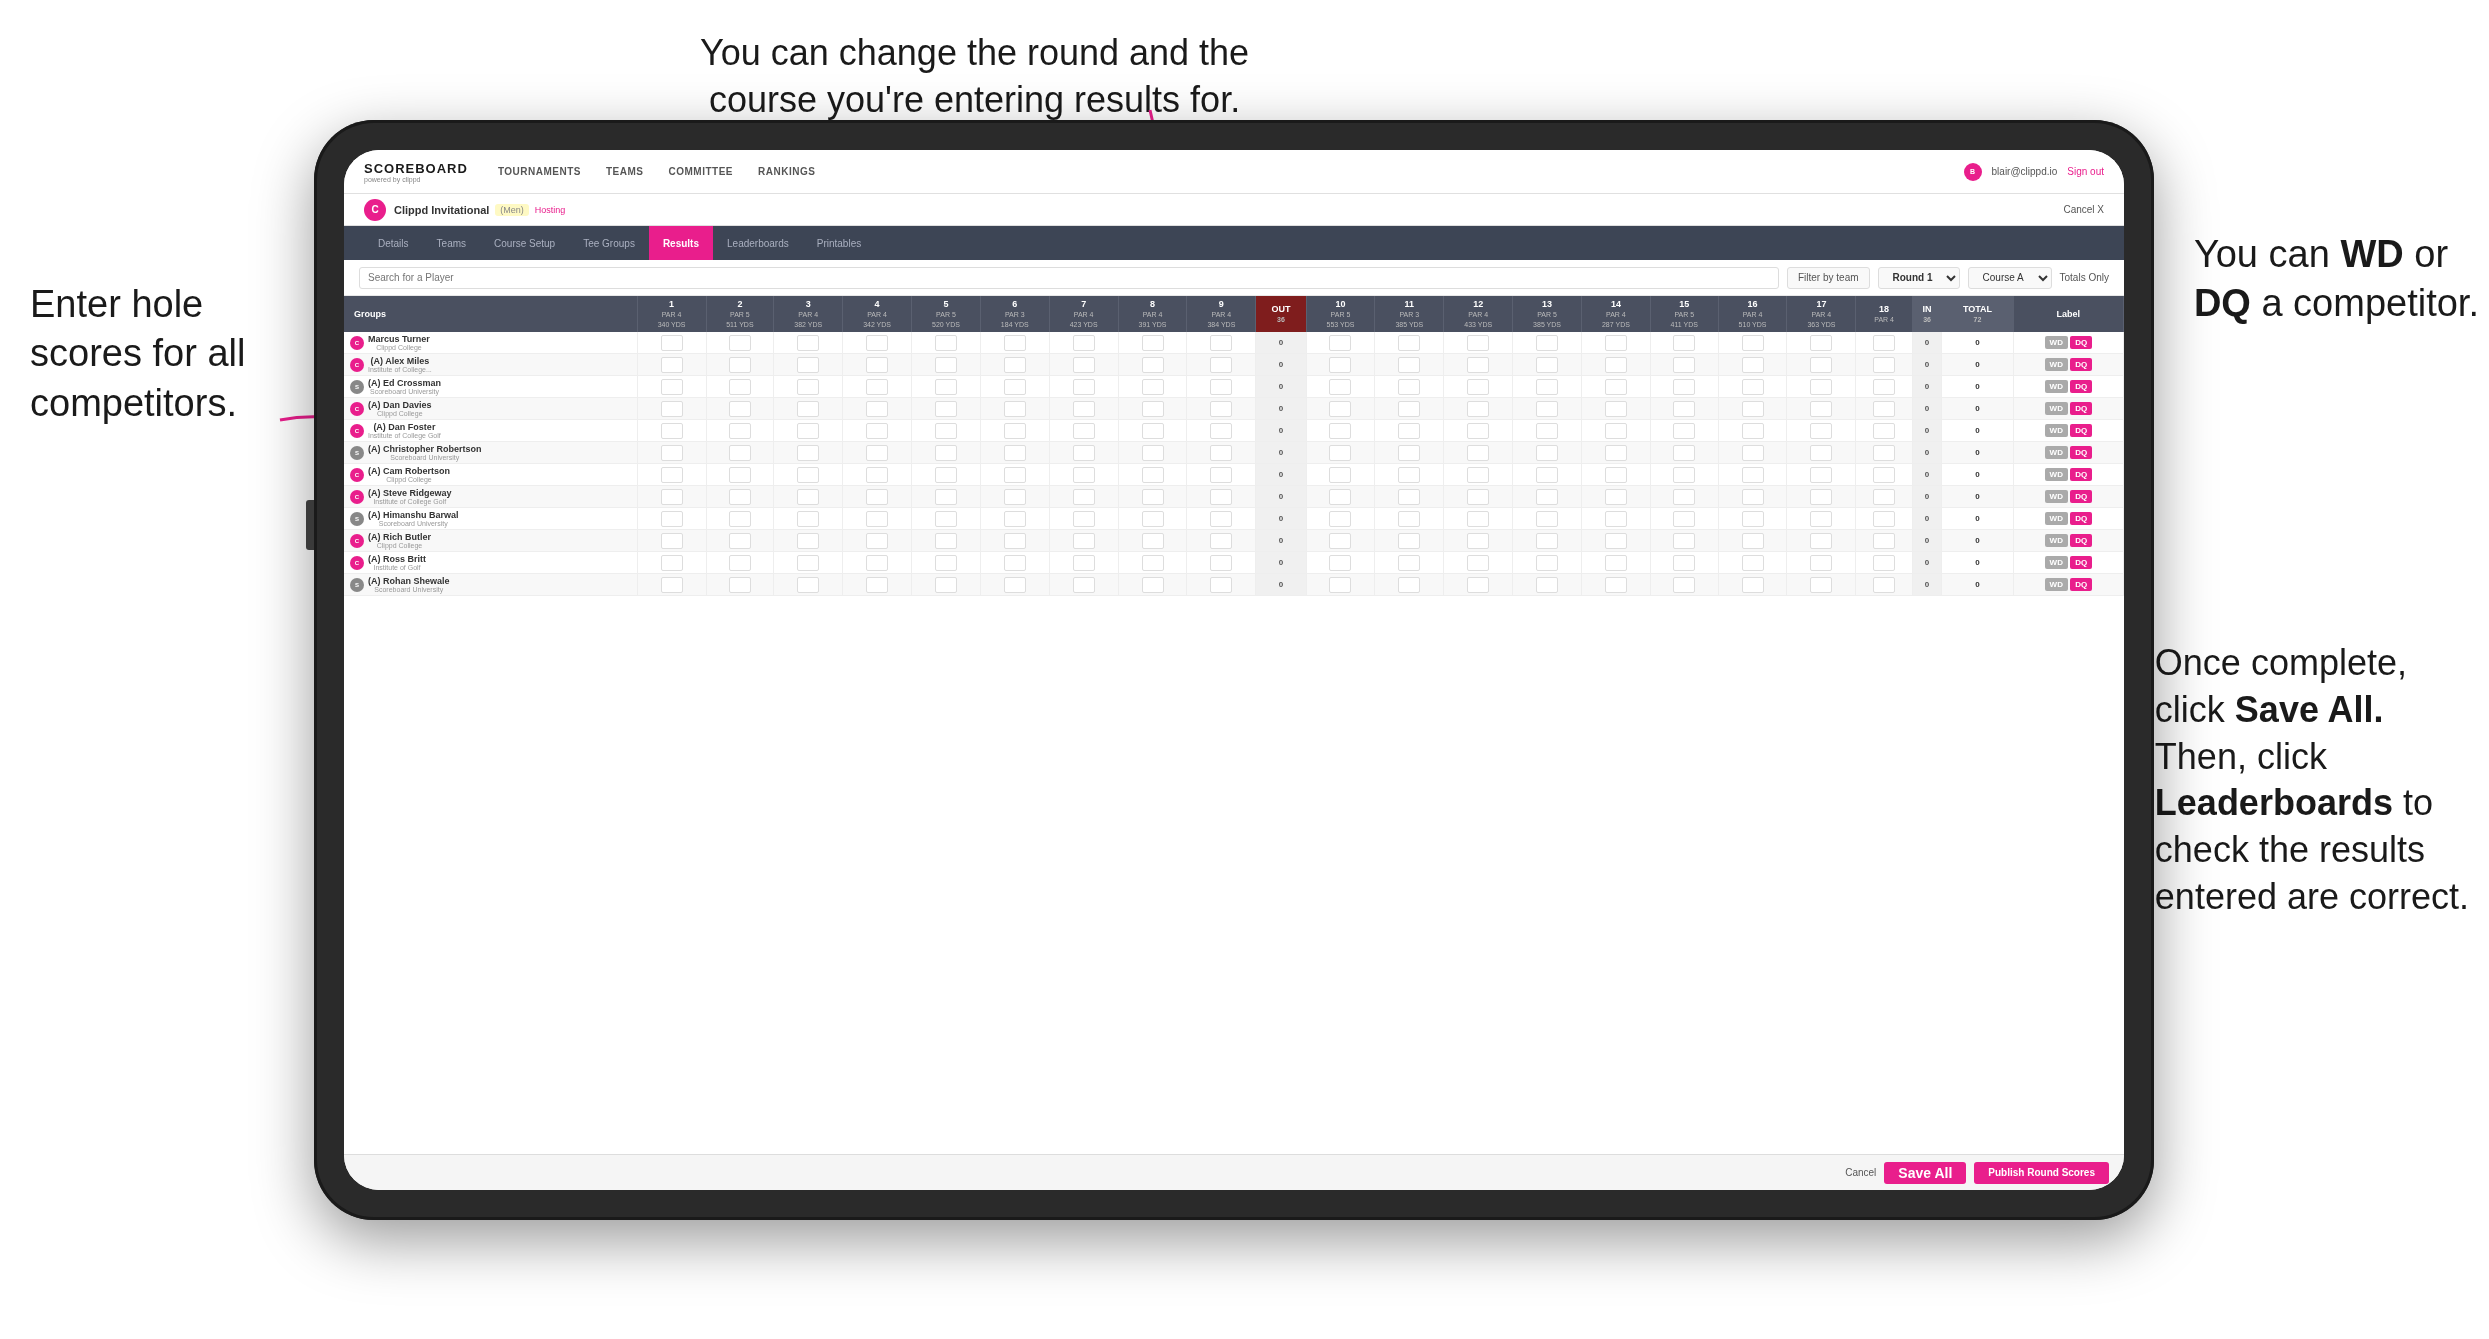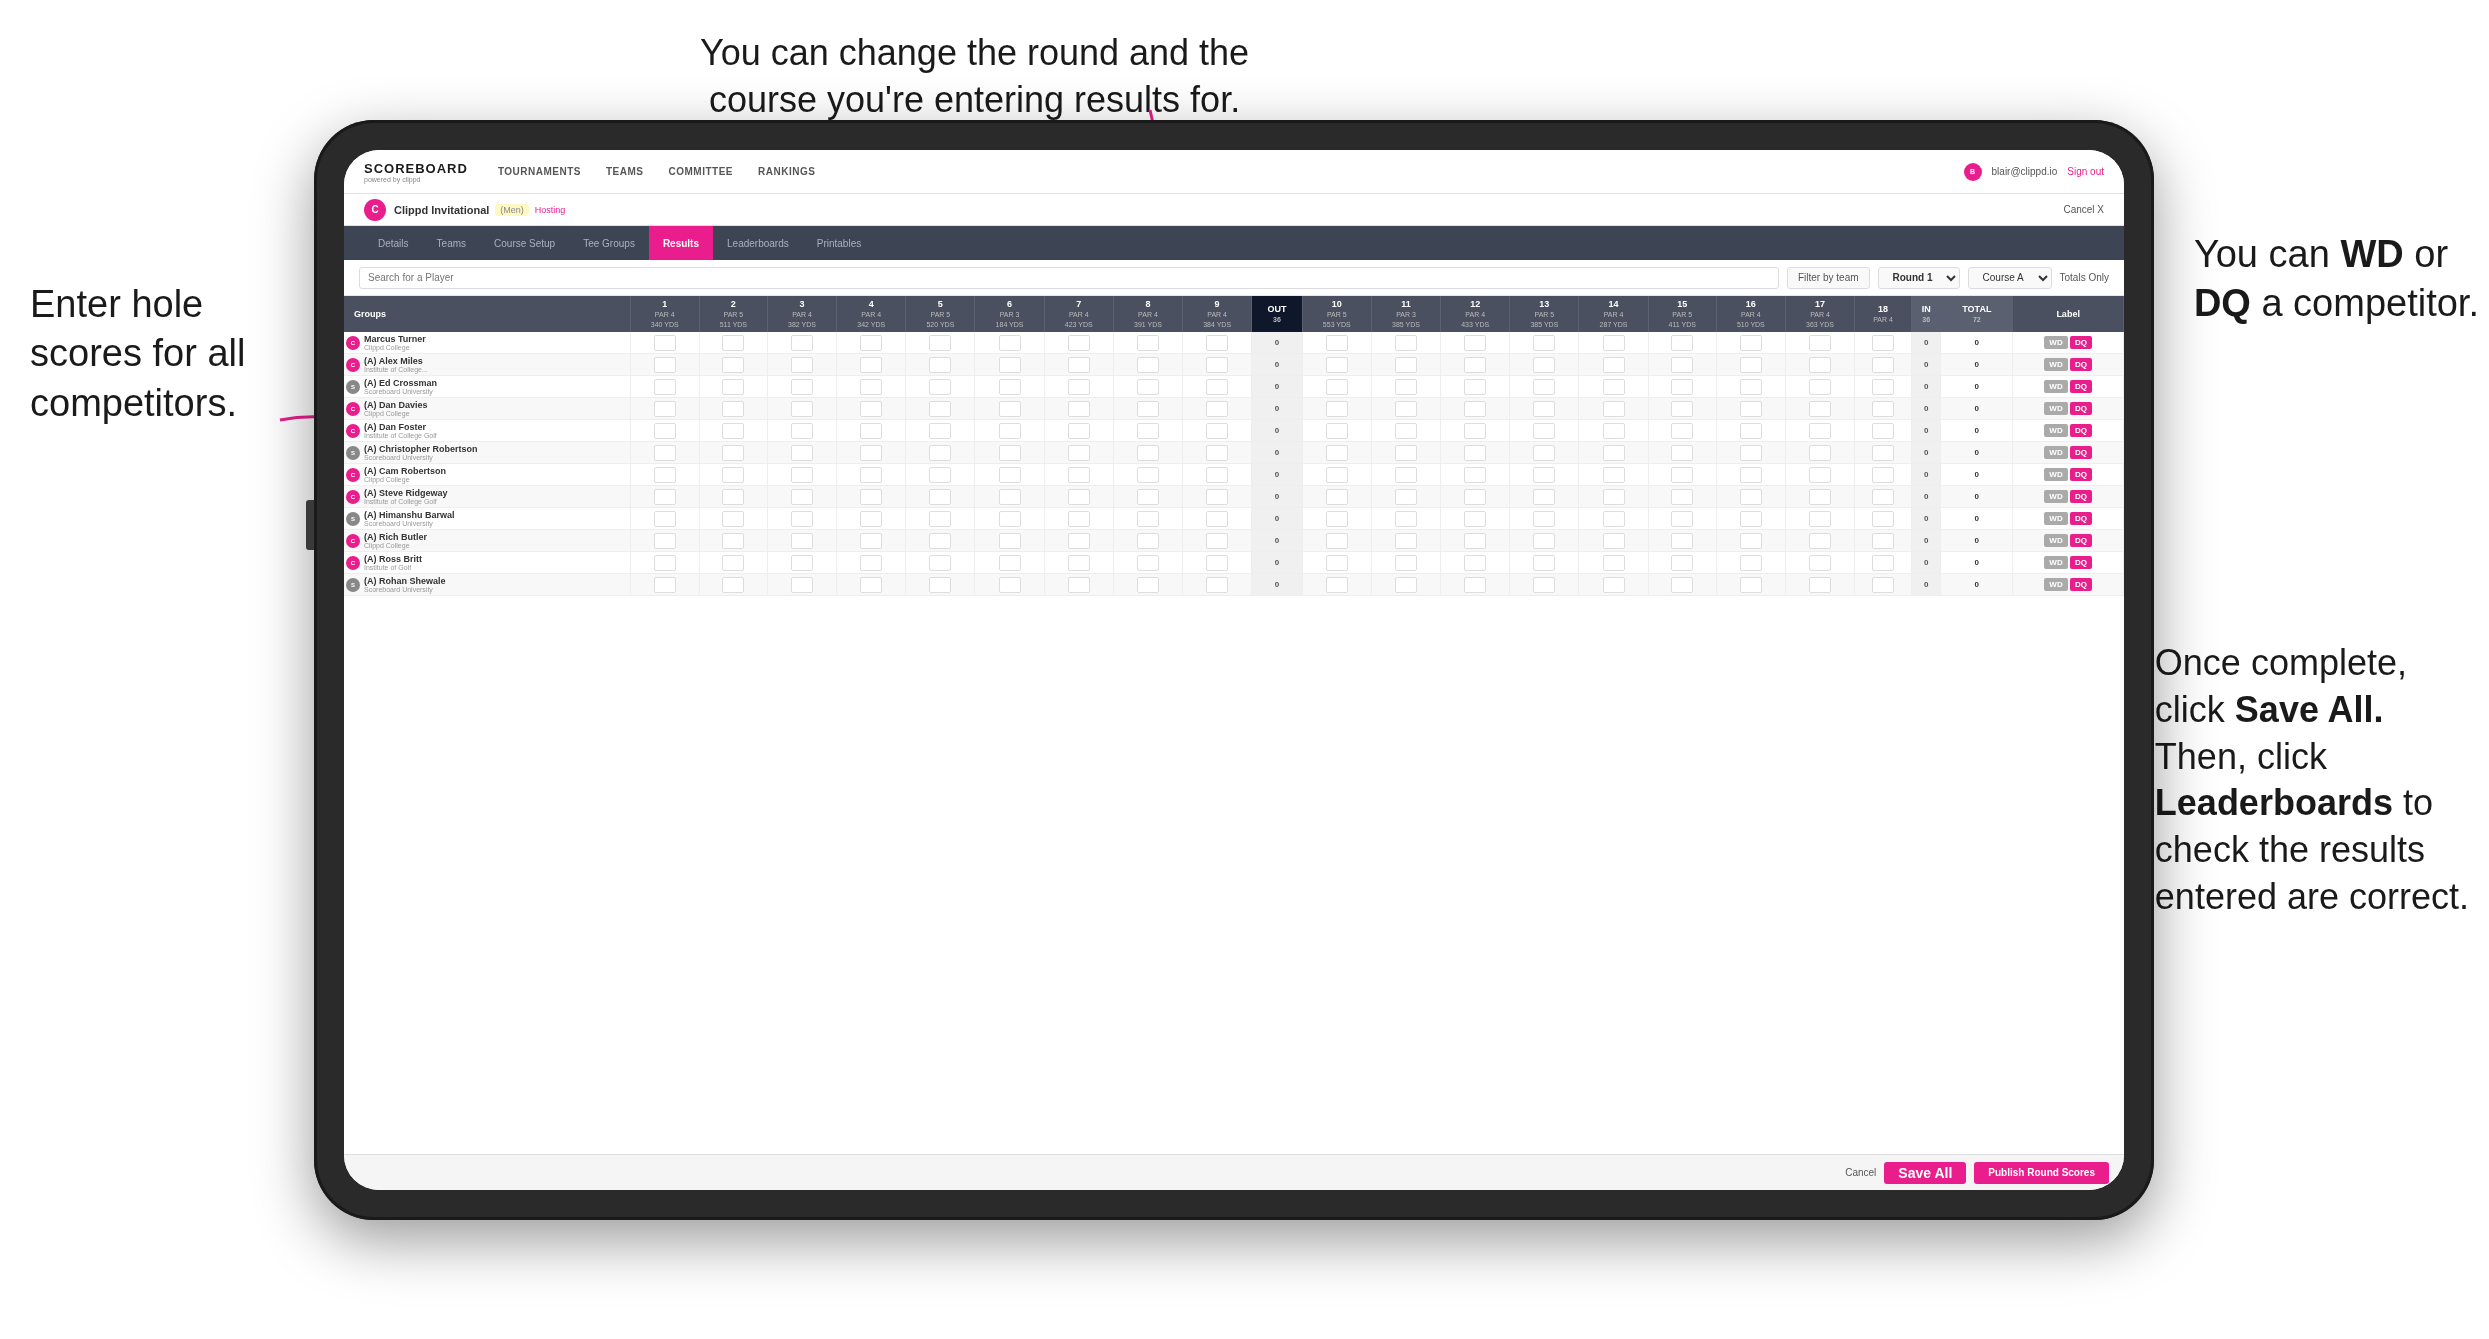--- a/index.html
+++ b/index.html
@@ -304,21 +304,22 @@
 
     .score-table tbody td {
       padding: 2px 2px;
       text-align: center;
       font-size: 8px;
       color: #555;
       border-right: 1px solid #eeeeee;
     }
 
     .score-table tbody td.player-cell {
-      text-align: left;
+      text-align: center;
+      padding-left: 6px;
     }
 
     .player-info {
       display: flex;
       align-items: center;
       gap: 4px;
     }
 
     .player-icon {
       width: 14px;
@@ -558,21 +559,21 @@
               <th class="player-col">Groups</th>
               <th>1<br><span style="font-weight:normal;font-size:7px;color:#bbb;">PAR 4<br>340 YDS</span></th>
               <th>2<br><span style="font-weight:normal;font-size:7px;color:#bbb;">PAR 5<br>511 YDS</span></th>
               <th>3<br><span style="font-weight:normal;font-size:7px;color:#bbb;">PAR 4<br>382 YDS</span></th>
               <th>4<br><span style="font-weight:normal;font-size:7px;color:#bbb;">PAR 4<br>342 YDS</span></th>
               <th>5<br><span style="font-weight:normal;font-size:7px;color:#bbb;">PAR 5<br>520 YDS</span></th>
               <th>6<br><span style="font-weight:normal;font-size:7px;color:#bbb;">PAR 3<br>184 YDS</span></th>
               <th>7<br><span style="font-weight:normal;font-size:7px;color:#bbb;">PAR 4<br>423 YDS</span></th>
               <th>8<br><span style="font-weight:normal;font-size:7px;color:#bbb;">PAR 4<br>391 YDS</span></th>
               <th>9<br><span style="font-weight:normal;font-size:7px;color:#bbb;">PAR 4<br>384 YDS</span></th>
-              <th style="background:#0f172a;">OUT<br><span style="font-size:7px;color:#bbb;">36</span></th>
+              <th style="background:#7f1d1d;">OUT<br><span style="font-size:7px;color:#bbb;">36</span></th>
               <th>10<br><span style="font-weight:normal;font-size:7px;color:#bbb;">PAR 5<br>553 YDS</span></th>
               <th>11<br><span style="font-weight:normal;font-size:7px;color:#bbb;">PAR 3<br>385 YDS</span></th>
               <th>12<br><span style="font-weight:normal;font-size:7px;color:#bbb;">PAR 4<br>433 YDS</span></th>
               <th>13<br><span style="font-weight:normal;font-size:7px;color:#bbb;">PAR 5<br>385 YDS</span></th>
               <th>14<br><span style="font-weight:normal;font-size:7px;color:#bbb;">PAR 4<br>287 YDS</span></th>
               <th>15<br><span style="font-weight:normal;font-size:7px;color:#bbb;">PAR 5<br>411 YDS</span></th>
               <th>16<br><span style="font-weight:normal;font-size:7px;color:#bbb;">PAR 4<br>510 YDS</span></th>
               <th>17<br><span style="font-weight:normal;font-size:7px;color:#bbb;">PAR 4<br>363 YDS</span></th>
               <th>18<br><span style="font-weight:normal;font-size:7px;color:#bbb;">PAR 4<br></span></th>
               <th style="background:#5a6070;">IN<br><span style="font-size:7px;color:#bbb;">36</span></th>

